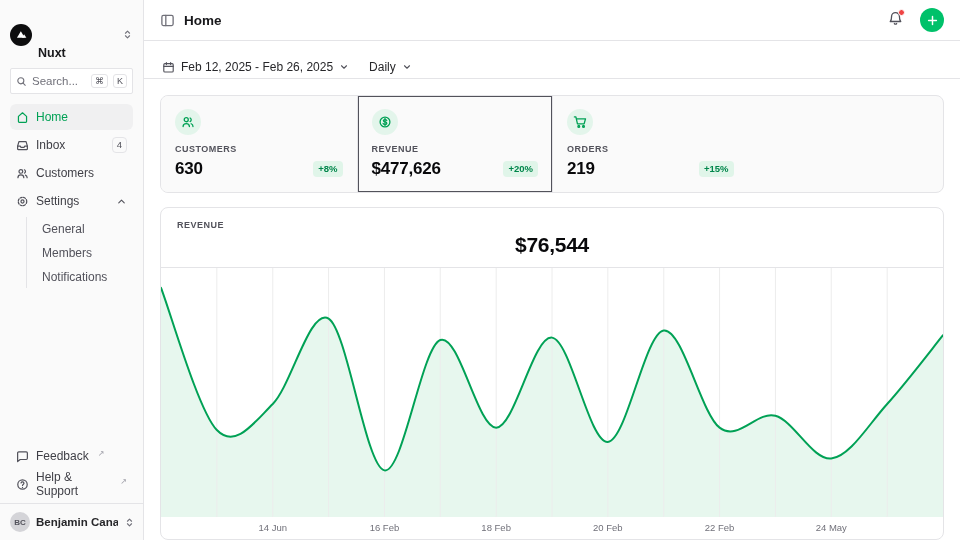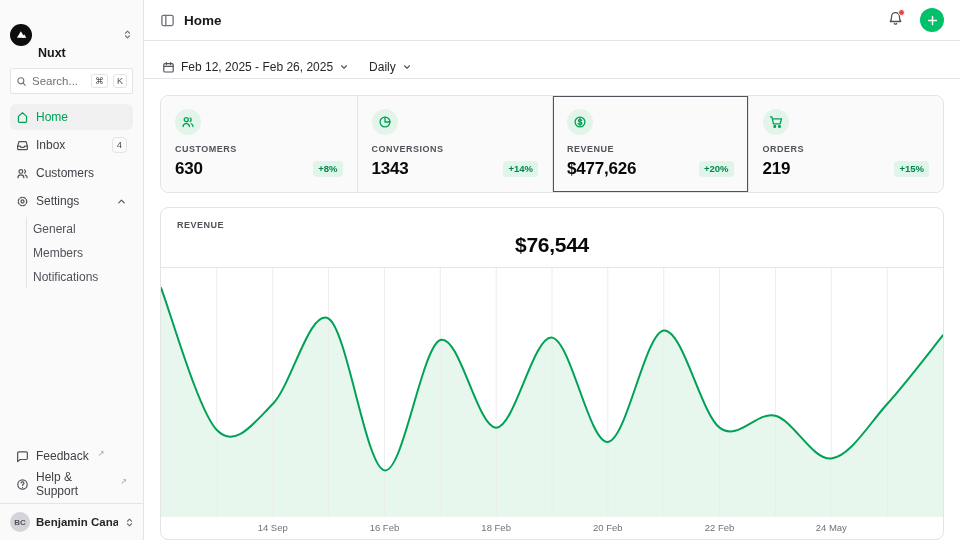--- a/index.html
+++ b/index.html
@@ -20,21 +20,21 @@
   .search-text { font-size:11.5px; color:#71717a; flex:1; }
   .kbd { font-size:9px; color:#52525b; border:1px solid #e4e4e7; border-radius:3px; background:#fff; padding:1px 3px; line-height:1.2; min-width:9px; text-align:center; }
 
   nav { padding:4px 10px; display:flex; flex-direction:column; gap:2px; }
   .nav-item { display:flex; align-items:center; gap:7px; height:26px; padding:0 6px; border-radius:6px; font-size:12px; font-weight:500; color:#3f3f46; cursor:pointer; }
   .nav-item .icon { color:#52525b; }
   .nav-item.active { background:#f0f0f1; color:#00a155; }
   .nav-item.active .icon { color:#00a155; }
   .badge-count { margin-left:auto; font-size:9.5px; color:#52525b; border:1px solid #e4e4e7; border-radius:4px; padding:1px 4px; background:#fafafa; line-height:1.2; }
   .trail { margin-left:auto; }
-  .sub-items { margin:1px 0 2px 16px; border-left:1px solid #e4e4e7; display:flex; flex-direction:column; gap:1px; }
+  .sub-items { margin:1px 0 2px 16px; border-left:1px solid #e4e4e7; padding-left:9px; display:flex; flex-direction:column; gap:1px; }
   .sub-item { font-size:12px; color:#52525b; height:23px; display:flex; align-items:center; padding:0 6px; border-radius:5px; cursor:pointer; }
 
   .sb-footer { margin-top:auto; padding:6px 10px; display:flex; flex-direction:column; gap:2px; }
   .ext-arrow { font-size:8px; color:#a1a1aa; margin-left:2px; position:relative; top:-3px; }
   .user-row { border-top:1px solid #e4e4e7; padding:8px 8px 8px 10px; display:flex; align-items:center; gap:6px; cursor:pointer; }
   .avatar { width:20px; height:20px; border-radius:50%; background:#d4d4d8; color:#52525b; font-size:8px; font-weight:700; display:flex; align-items:center; justify-content:center; flex:none; }
   .user-name { font-size:11.5px; font-weight:600; color:#27272a; flex:1; white-space:nowrap; overflow:hidden; }
 
   
   .main { flex:1; display:flex; flex-direction:column; min-width:0; }
@@ -258,33 +258,20 @@
                 <path d="M11.6 10c1.3.5 2.1 1.7 2.1 3.2"></path>
               </svg>
           </span>
           <div class="stat-label">CUSTOMERS</div>
           <div class="stat-value-row">
             <span class="stat-value">630</span>
             <span class="delta">+8%</span>
           </div>
         </div>
 
-        <div class="stat">
-          <span class="stat-icon">
-            <svg width="14" height="14" viewBox="0 0 16 16" fill="none" stroke="currentColor" stroke-width="1.5" stroke-linecap="round" stroke-linejoin="round">
-                <circle cx="8" cy="8" r="5.6"></circle>
-                <path d="M8 2.4V8h5.6"></path>
-              </svg>
-          </span>
-          <div class="stat-label">CONVERSIONS</div>
-          <div class="stat-value-row">
-            <span class="stat-value">1343</span>
-            <span class="delta">+14%</span>
-          </div>
-        </div>
 
         <div class="stat selected">
           <span class="stat-icon">
             <svg width="14" height="14" viewBox="0 0 16 16" fill="none" stroke="currentColor" stroke-width="1.5" stroke-linecap="round" stroke-linejoin="round">
                 <circle cx="8" cy="8" r="5.6"></circle>
                 <path d="M10 6.3c-.3-.7-1-1.1-2-1.1-1.1 0-1.9.5-1.9 1.3 0 1.7 4 1 4 2.8 0 .9-.9 1.5-2.1 1.5-1 0-1.8-.4-2.1-1.2"></path>
                 <path d="M8 3.9v8.2"></path>
               </svg>
           </span>
           <div class="stat-label">REVENUE</div>
@@ -327,21 +314,21 @@
               <line x1="395.0" y1="0" x2="395.0" y2="250" stroke="#ececec" stroke-width="1" vector-effect="non-scaling-stroke"></line>
               <line x1="451.4" y1="0" x2="451.4" y2="250" stroke="#ececec" stroke-width="1" vector-effect="non-scaling-stroke"></line>
               <line x1="507.9" y1="0" x2="507.9" y2="250" stroke="#ececec" stroke-width="1" vector-effect="non-scaling-stroke"></line>
               <line x1="564.3" y1="0" x2="564.3" y2="250" stroke="#ececec" stroke-width="1" vector-effect="non-scaling-stroke"></line>
               <line x1="620.7" y1="0" x2="620.7" y2="250" stroke="#ececec" stroke-width="1" vector-effect="non-scaling-stroke"></line>
               <line x1="677.1" y1="0" x2="677.1" y2="250" stroke="#ececec" stroke-width="1" vector-effect="non-scaling-stroke"></line>
               <line x1="733.6" y1="0" x2="733.6" y2="250" stroke="#ececec" stroke-width="1" vector-effect="non-scaling-stroke"></line>
               <path d="M0.0 19.9C9.4 43.7 37.6 143.3 56.4 162.7C75.2 182.1 94.0 155.2 112.9 136.5C131.7 117.9 150.5 39.7 169.3 50.8C188.1 61.9 206.9 199.6 225.7 203.2C244.5 206.7 263.3 79.4 282.1 72.3C301.0 65.1 319.8 160.7 338.6 160.3C357.4 159.9 376.2 67.5 395.0 69.9C413.8 72.3 432.6 175.8 451.4 174.6C470.2 173.4 489.0 65.1 507.9 62.7C526.7 60.4 545.5 146.0 564.3 160.3C583.1 174.6 601.9 143.3 620.7 148.4C639.5 153.6 658.3 193.2 677.1 191.3C696.0 189.3 714.8 157.1 733.6 136.5C752.4 115.9 780.6 79.0 790.0 67.5" fill="none" stroke="#00a155" stroke-width="2" vector-effect="non-scaling-stroke" stroke-linejoin="round" stroke-linecap="round"></path>
             </svg>
           <div class="x-axis">
-            <span class="x-tick" style="left: 14.2857%;">14 Sep</span>
+            <span class="x-tick" style="left: 14.2857%;">14 Jun</span>
             <span class="x-tick" style="left: 28.5714%;">16 Feb</span>
             <span class="x-tick" style="left: 42.8571%;">18 Feb</span>
             <span class="x-tick" style="left: 57.1429%;">20 Feb</span>
             <span class="x-tick" style="left: 71.4286%;">22 Feb</span>
             <span class="x-tick" style="left: 85.7143%;">24 May</span>
           </div>
         </div>
       </div>
 
     </div>

